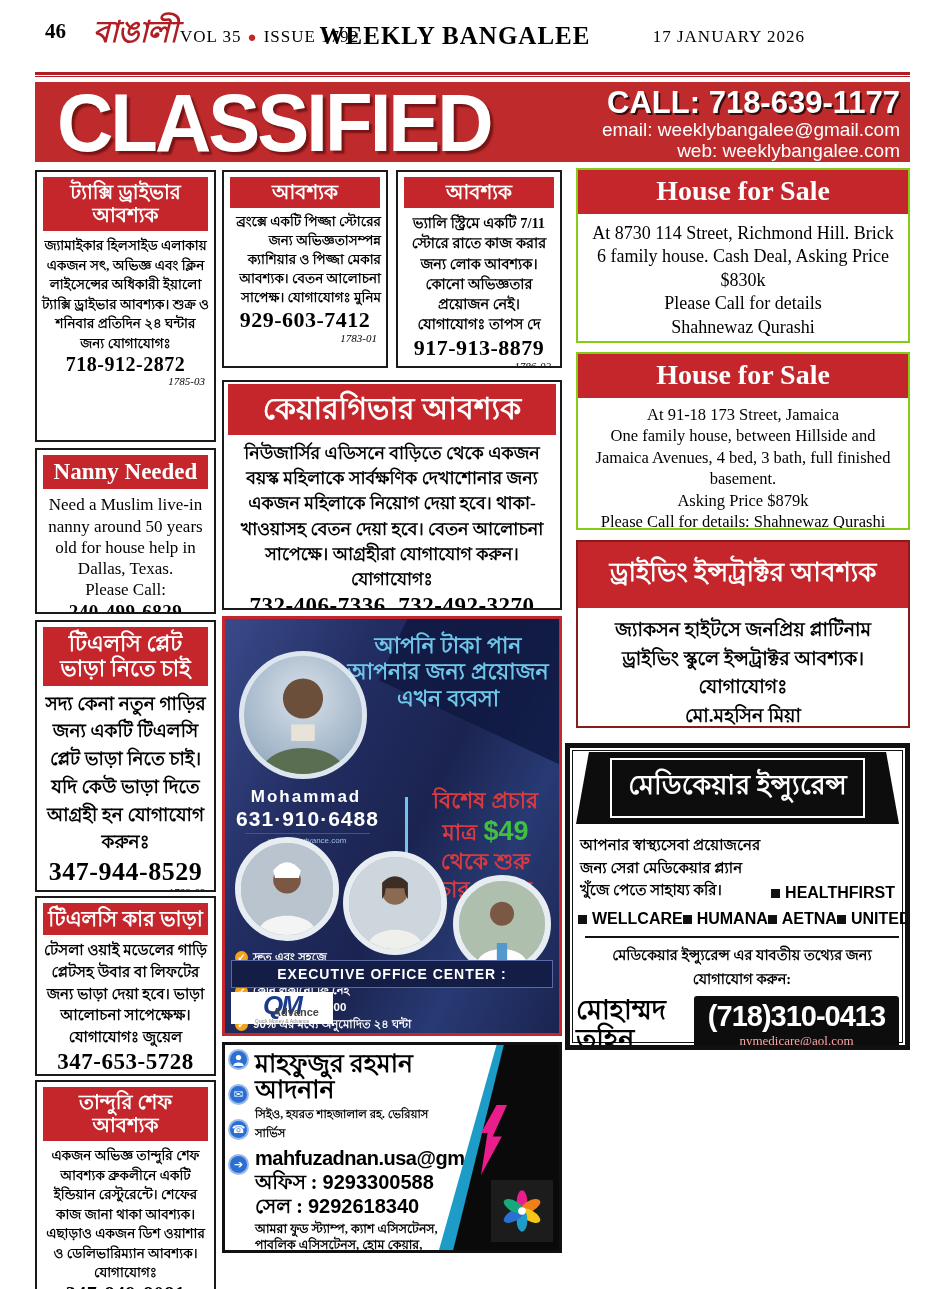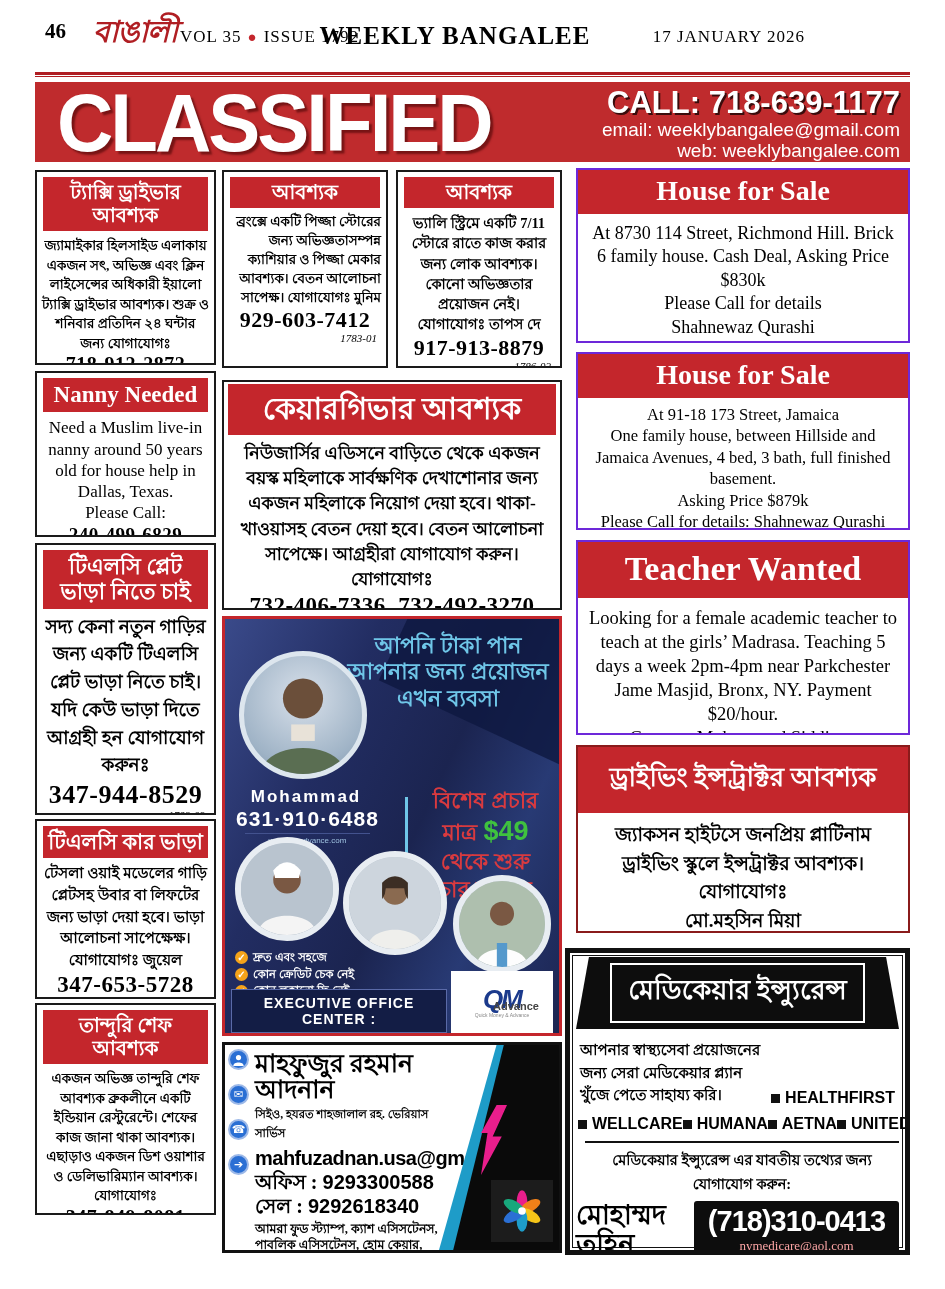--- a/index.html
+++ b/index.html
@@ -30,21 +30,21 @@
   .col-right { left:565px; width:345px; }
 
   
   .ad { background:#fff; border:2px solid #1a1a1a; padding:4px 5px; text-align:center; overflow:hidden; position:relative; }
   .ad-title { background:#c4262c; color:#fff; font-weight:bold; padding:4px 2px; margin:1px 1px 5px 1px; line-height:1.15; }
   .ad-body { font-weight:bold; line-height:1.45; }
   .ad-phone { font-weight:bold; letter-spacing:.5px; }
   .ad-id { font-style:italic; font-size:11px; text-align:right; padding-right:4px; line-height:1; }
 
   
-  .rad { background:#fff; border:2px solid #6d28d9; text-align:center; overflow:hidden; position:relative;margin-left:11px; }
+  .rad { background:#fff; border:2px solid #84cc16; text-align:center; overflow:hidden; position:relative;margin-left:11px; }
   .rad-title { background:#c4262c; color:#fff; font-weight:bold; font-size:28px; padding:5px 0 7px; }
   .rad-body { padding:8px 10px 0; font-size:18px; line-height:1.3; white-space:pre-line; }
   .rad-phone { font-weight:bold; font-size:20px; margin-top:2px; }
 
   
   .qm { position:relative; height:420px; border:3px solid #c4262c; color:#fff;
         background:linear-gradient(115deg,#3a4a8a 0%,#222d62 30%,#1b2450 55%,#283a74 75%,#1b2450 100%);
         overflow:hidden; font-family:"Liberation Sans", sans-serif; }
   .qm-corner { position:absolute; right:-40px; top:-30px; width:200px; height:140px; background:#0e1840; transform:rotate(25deg); opacity:.8; }
   .qm-head { position:absolute; left:120px; right:8px; top:14px; text-align:center; color:#6fc6e8; font-weight:bold; font-size:22px; line-height:1.2; }
@@ -60,21 +60,21 @@
   .qm-promo .l2 { color:#d93a3f; font-size:22px; }
   .qm-promo .amt { color:#3fc13f; font-size:27px; }
   .qm-promo .l3 { color:#d93a3f; font-size:22px; }
   .qm-circle { position:absolute; border-radius:50%; border:6px solid #e8edf2;
                background:radial-gradient(circle at 50% 35%, #e6e9ee 0%, #aab8c6 70%, #8799ab 100%); overflow:hidden; }
   .qm-c1 { left:10px;  top:218px; width:104px; height:104px; }
   .qm-c2 { left:118px; top:232px; width:104px; height:104px; }
   .qm-c3 { left:228px; top:256px; width:98px;  height:98px;  }
   .qm-bullets { position:absolute; left:10px; top:330px; width:215px; font-size:11.5px; font-weight:bold; line-height:1.45; text-align:left; }
   .qm-bullets .chk { display:inline-block; width:13px; height:13px; border-radius:50%; background:#f5a31a; color:#fff; font-size:10px; line-height:13px; text-align:center; margin-right:5px; vertical-align:middle; }
-  .qm-bottom { position:absolute; left:6px; right:6px; bottom:0; display:flex; gap:4px; height:62px; }
+  .qm-bottom { position:absolute; left:6px; right:6px; bottom:11px; display:flex; gap:4px; height:62px;flex-direction:column; }
   .qm-bleft { flex:1; display:flex; flex-direction:column; justify-content:flex-end; }
   .qm-office { background:#131d45; border:1px solid #5a6aa8; text-align:center; font-weight:bold; font-size:14px; letter-spacing:1px; padding:5px 0; }
   .qm-addr { text-align:center; font-weight:bold; font-size:13px; padding:5px 0 2px; letter-spacing:.5px; }
   .qm-logo-box { width:102px; background:#fff; color:#1b3a8c; display:flex; flex-direction:column; align-items:center; justify-content:center; }
   .qm-logo-q { font-size:26px; font-weight:bold; font-style:italic; letter-spacing:-2px; line-height:1; }
   .qm-logo-a { font-size:11px; color:#444; font-weight:bold; margin-left:28px; margin-top:-12px;}
   .qm-logo-t { font-size:5px; color:#888; }
 
   
   .adn { position:relative; height:211px; background:#fff; border:3px solid #111; overflow:hidden; padding:6px 100px 4px 30px; text-align:left; }
@@ -131,21 +131,21 @@
     <div class="banner-title">CLASSIFIED</div>
     <div class="banner-right">
       <div class="banner-call">CALL: 718-639-1177</div>
       <div class="banner-email">email: weeklybangalee@gmail.com</div>
       <div class="banner-web">web: weeklybangalee.com</div>
     </div>
   </div>
 
   <div class="col col-left">
 
-    <div class="ad mb6" style="height:195px;">
+    <div class="ad mb6" style="height:272px;">
       <div class="ad-title" style="font-size:20px;">ট্যাক্সি ড্রাইভার আবশ্যক</div>
       <div class="ad-body" style="font-size:13.5px;">জ্যামাইকার হিলসাইড এলাকায় একজন সৎ, অভিজ্ঞ এবং ক্লিন লাইসেন্সের অধিকারী ইয়ালো ট্যাক্সি ড্রাইভার আবশ্যক। শুক্র ও শনিবার প্রতিদিন ২৪ ঘন্টার জন্য যোগাযোগঃ</div>
       <div class="ad-phone" style="font-size:20px;">718-912-2872</div>
       <div class="ad-id">1785-03</div>
     </div>
 
     <div class="ad mb6" style="height:166px;">
       <div class="ad-title" style="font-size:23px;">Nanny Needed</div>
       <div class="ad-body" style="font-size:17px; font-weight:normal; white-space:pre-line; line-height:1.25;">Need a Muslim live-in nanny around 50 years old for house help in Dallas, Texas.
 Please Call:</div>
@@ -320,26 +320,20 @@
 
     <div class="rad mb10" style="height:178px;">
       <div class="rad-title">House for Sale</div>
       <div class="rad-body" style="font-size:16.5px; padding-top:6px;">At 91-18 173 Street, Jamaica
 One family house, between Hillside and Jamaica Avenues, 4 bed, 3 bath, full finished basement.
 Asking Price $879k
 Please Call for details: Shahnewaz Qurashi</div>
 
     </div>
 
-    <div class="rad mb10" style="height:195px;">
-      <div class="rad-title" style="font-size:34px; padding:8px 0 10px;">Teacher Wanted</div>
-      <div class="rad-body" style="font-size:18.5px;">Looking for a female academic teacher to teach at the girls’ Madrasa. Teaching 5 days a week 2pm-4pm near Parkchester Jame Masjid, Bronx, NY. Payment $20/hour.
-Contact: Mohammad Siddique</div>
-
-    </div>
 
     <div class="rad mb15" style="height:188px; border-color:#8a1b1b;">
       <div class="rad-title" style="font-size:26px; padding:10px 0 12px;">ড্রাইভিং ইন্সট্রাক্টর আবশ্যক</div>
       <div class="rad-body" style="font-weight:bold; font-size:19px; line-height:1.5;">জ্যাকসন হাইটসে জনপ্রিয় প্লাটিনাম ড্রাইভিং স্কুলে ইন্সট্রাক্টর আবশ্যক। যোগাযোগঃ
 মো.মহসিন মিয়া</div>
       <div class="rad-phone" style="font-size:26px;">917-478-9985 / 718-651-7720</div>
     </div>
 
     <div class="med">
       <div class="med-strip">

